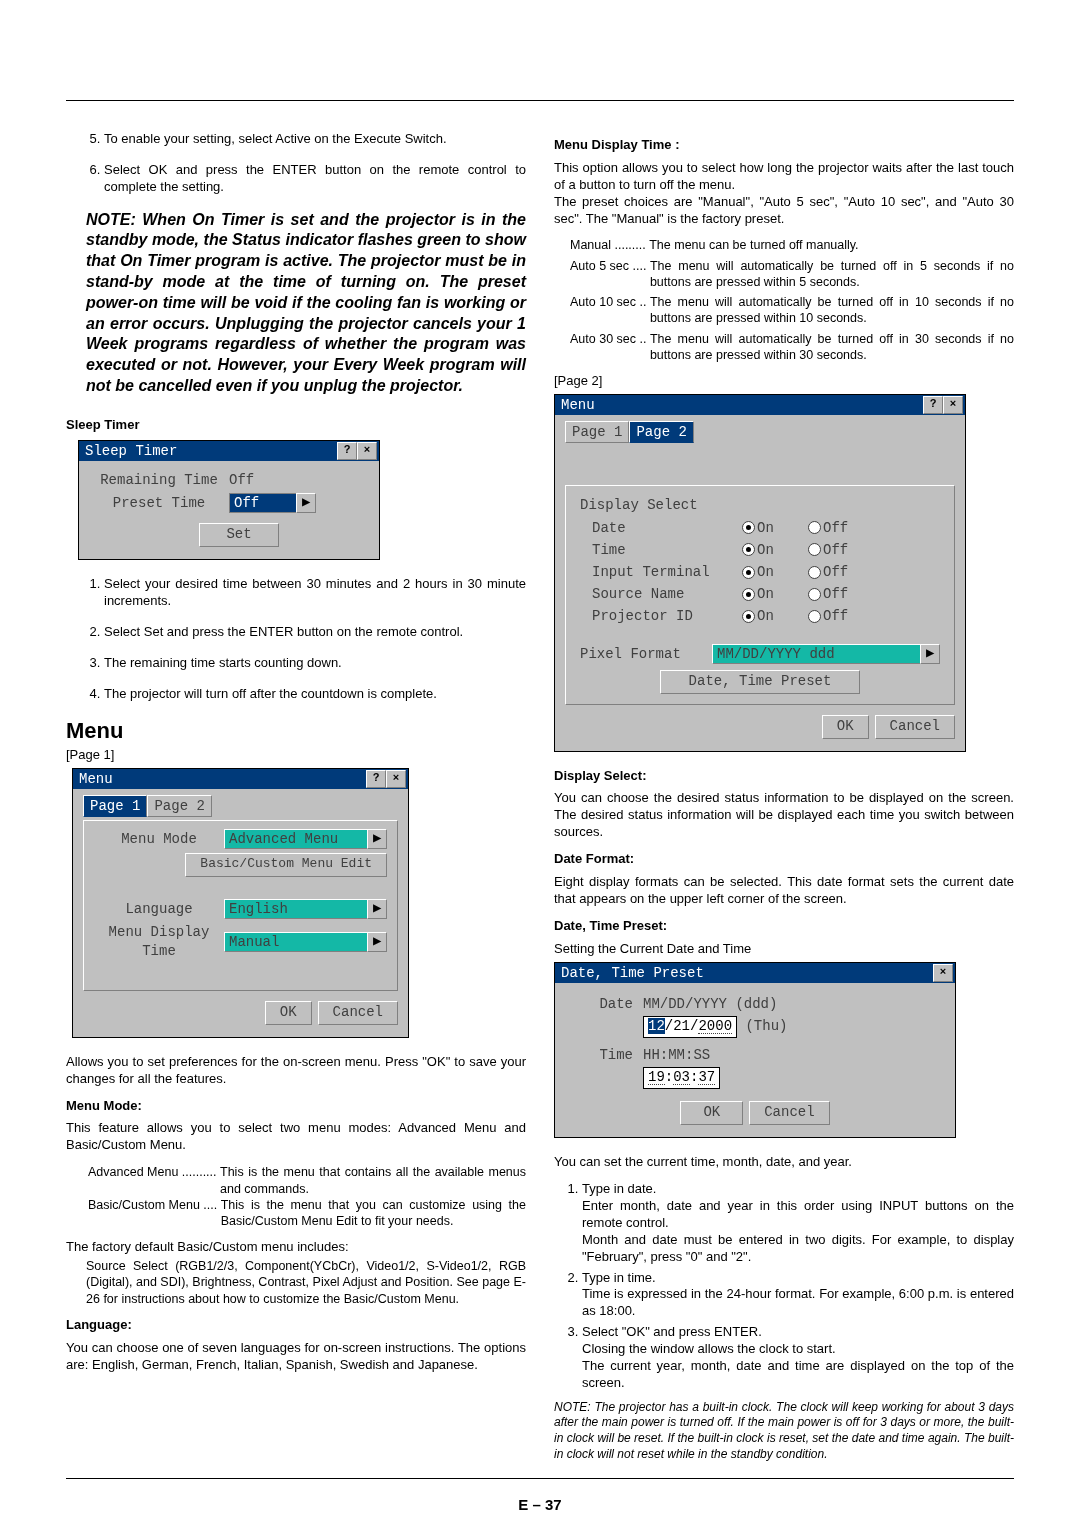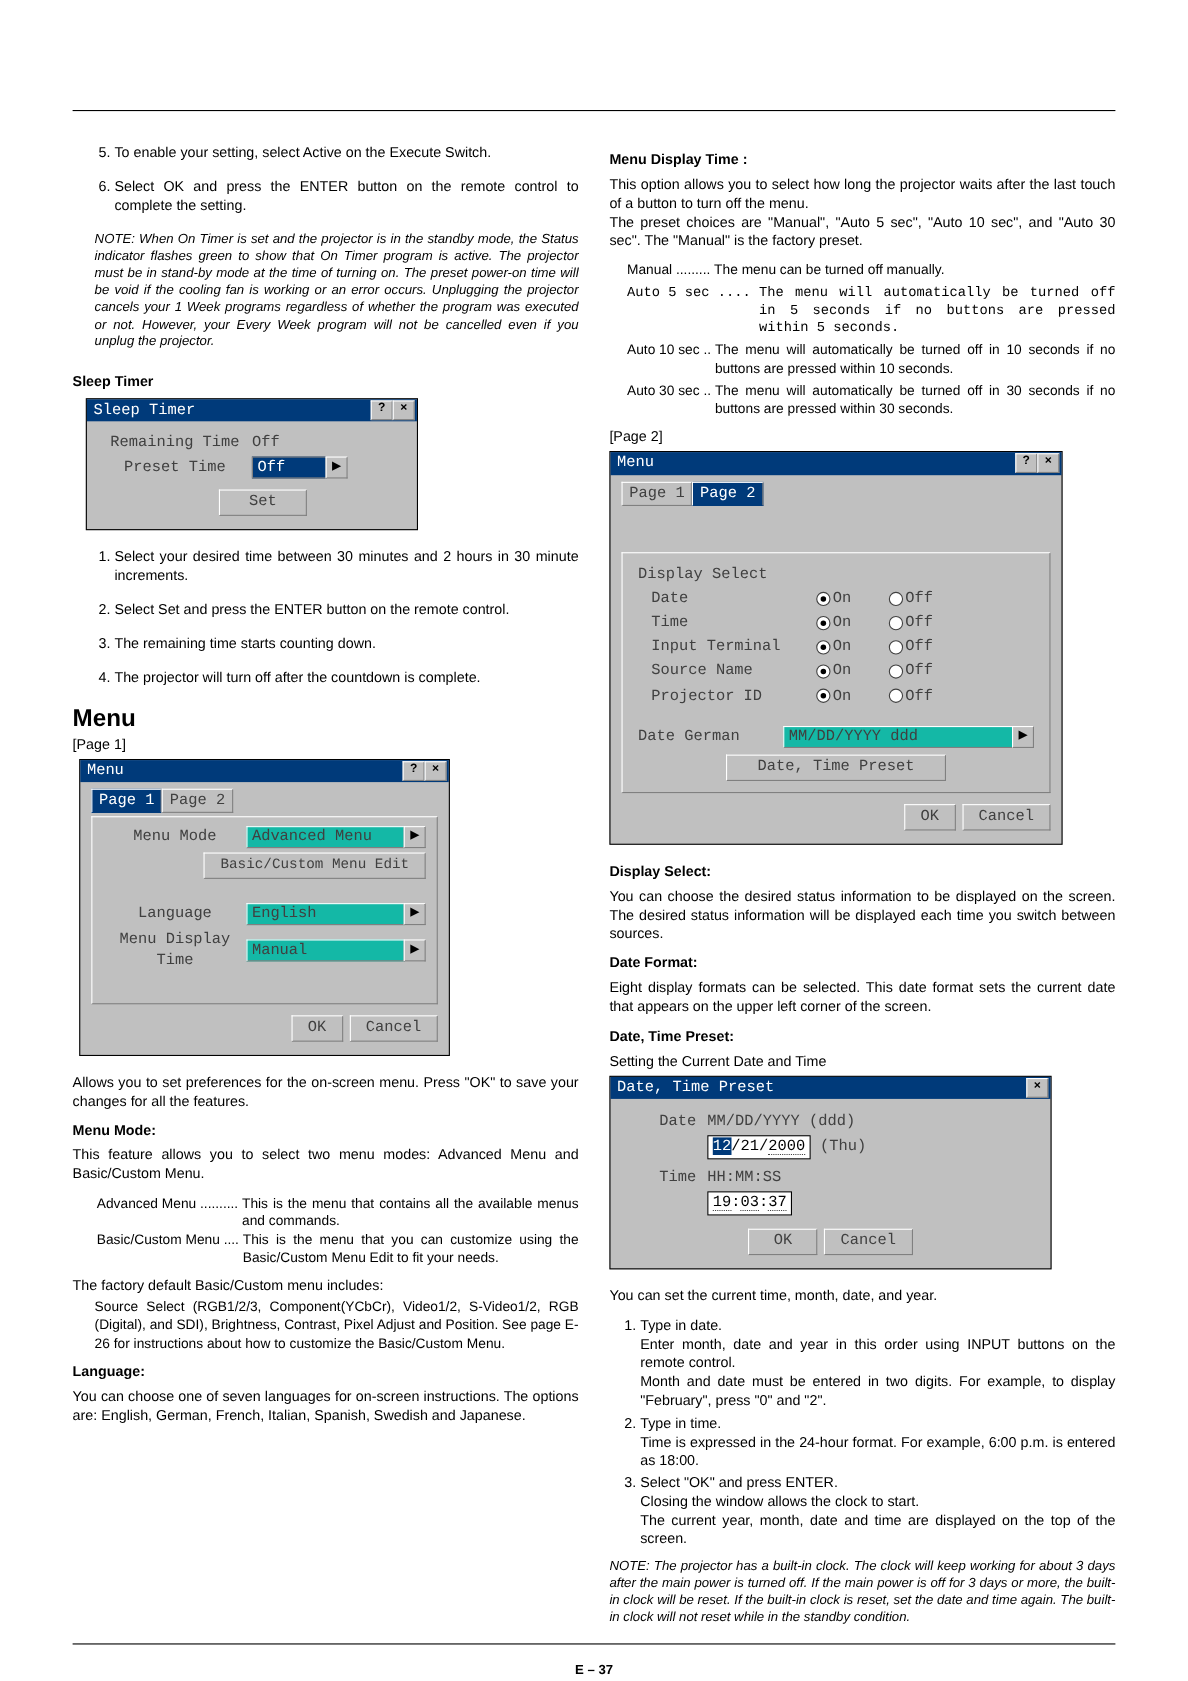--- a/index.html
+++ b/index.html
@@ -32,22 +32,23 @@
     padding-left: 18px;
     margin: 0 0 8px 20px;
   }
   ol.num li {
     margin-bottom: 14px;
     text-align: justify;
   }
   .note {
     font-style: italic;
     text-align: justify;
-    font-size: 12px;
+    font-size: 16px;
     margin: 0 0 20px 20px;
+    font-weight: bold;
   }
   .note-right {
     font-style: italic;
     text-align: justify;
     font-size: 12px;
     margin: 4px 0 6px 0;
   }
   .sub-head {
     font-weight: bold;
     margin: 6px 0 6px 0;
@@ -76,21 +77,21 @@
     text-align: justify;
   }
   .indent-block {
     margin: 0 0 10px 20px;
     text-align: justify;
     font-size: 12.5px;
   }
   .page-num {
     text-align: center;
     font-weight: bold;
-    font-size: 12px;
+    font-size: 15px;
     margin-top: 16px;
   }
   .bottom-rule {
     border-top: 1px solid #000;
     margin-top: 10px;
   }
 
   
   .dialog {
     background: #c0c0c0;
@@ -403,21 +404,21 @@
 
       <div class="sub-head">Menu Display Time :</div>
       <p class="para" style="white-space:pre-line;">This option allows you to select how long the projector waits after the last touch of a button to turn off the menu.
 The preset choices are "Manual", "Auto 5 sec", "Auto 10 sec", and "Auto 30 sec". The "Manual" is the factory preset.</p>
 
       <div class="def-table" style="margin-left:16px;">
         <div class="def-row">
             <div class="def-term">Manual ......... </div>
             <div class="def-desc">The menu can be turned off manually.</div>
           </div>
-        <div class="def-row" style="margin-top:4px;font-family:Liberation Mono, monospace;">
+        <div class="def-row" style="margin-top:4px;">
             <div class="def-term">Auto 5 sec .... </div>
             <div class="def-desc">The menu will automatically be turned off in 5 seconds if no buttons are pressed within 5 seconds.</div>
           </div>
         <div class="def-row" style="margin-top:4px;">
             <div class="def-term">Auto 10 sec .. </div>
             <div class="def-desc">The menu will automatically be turned off in 10 seconds if no buttons are pressed within 10 seconds.</div>
           </div>
         <div class="def-row" style="margin-top:4px;">
             <div class="def-term">Auto 30 sec .. </div>
             <div class="def-desc">The menu will automatically be turned off in 30 seconds if no buttons are pressed within 30 seconds.</div>
@@ -493,21 +494,21 @@
                     <span>On</span>
                   </div>
                   <div class="radio-cell">
                     <span class="radio"></span>
                     <span>Off</span>
                   </div>
                 </div>
               </div>
             <div style="height:10px;"></div>
             <div class="dlg-row">
-              <div style="width:132px;">Date German</div>
+              <div style="width:132px;">Pixel Format</div>
               <div style="display:flex;flex:1;">
                 <div class="dlg-field" style="flex:1;">MM/DD/YYYY ddd</div>
                 <div class="drop-btn">▶</div>
               </div>
             </div>
             <div class="btn-row-center" style="margin-top:6px;">
               <div class="btn" style="padding:1px 28px;">Date, Time Preset</div>
             </div>
           </div>
           <div class="btn-row">

